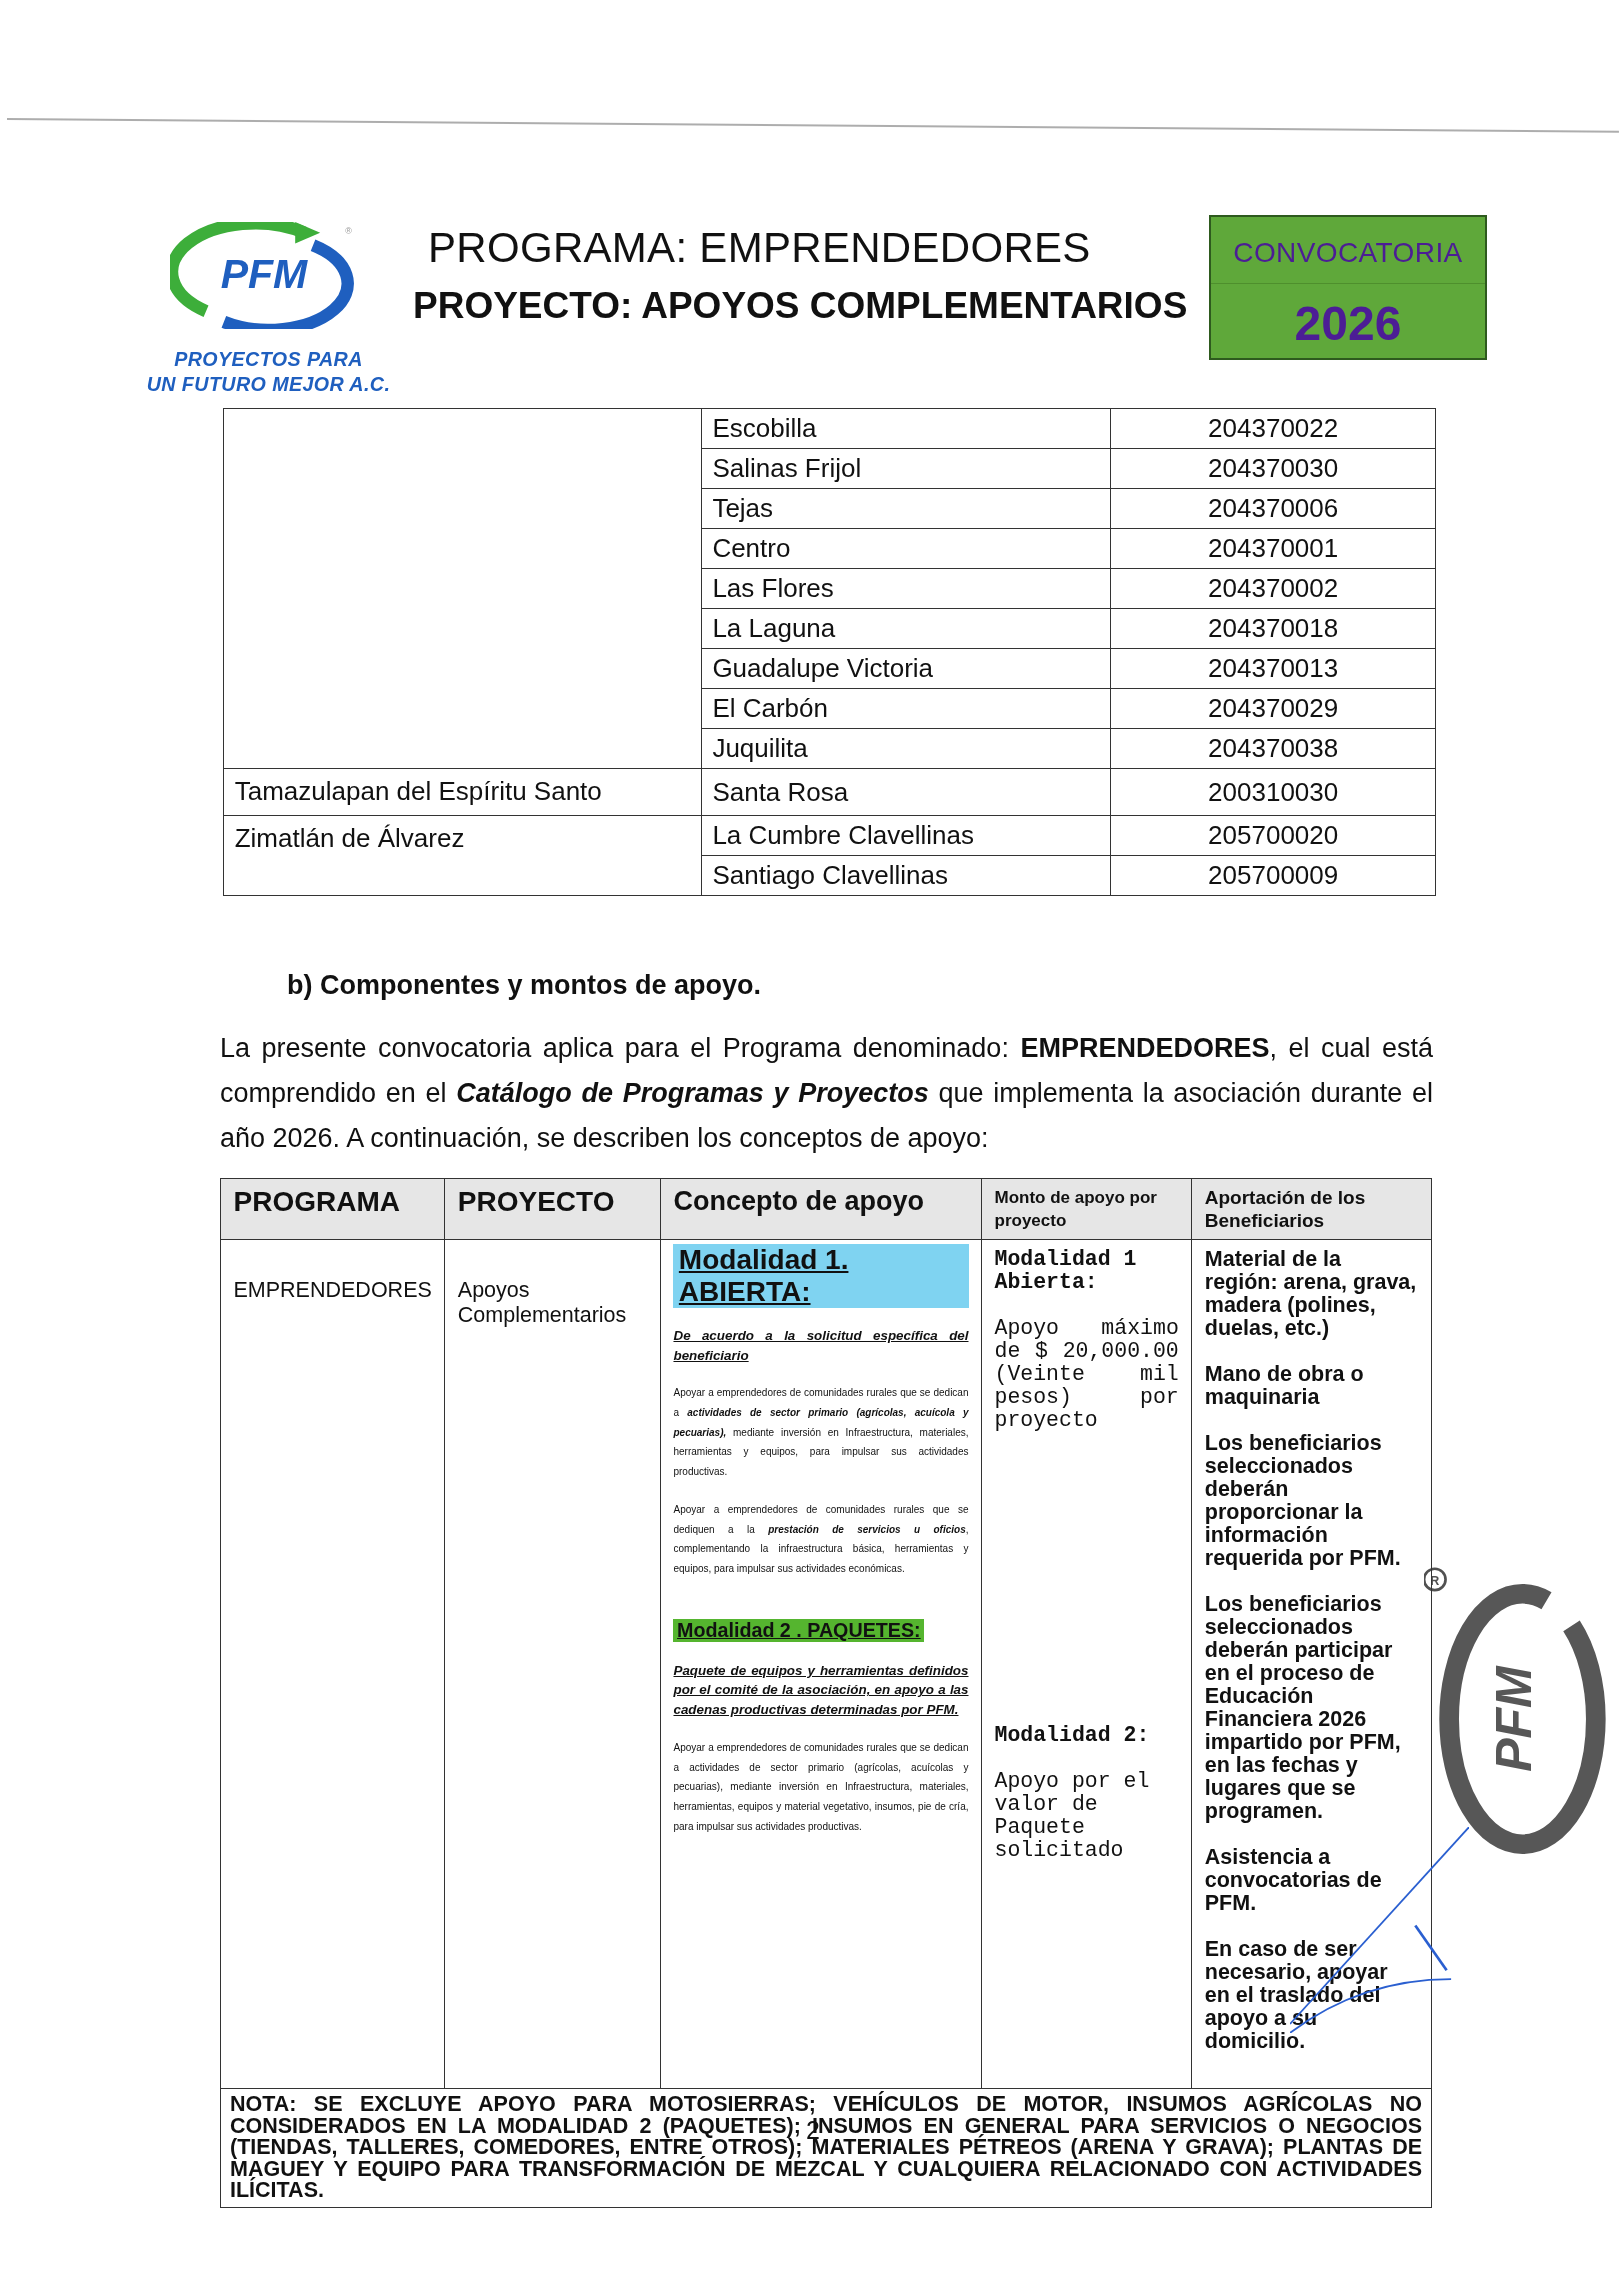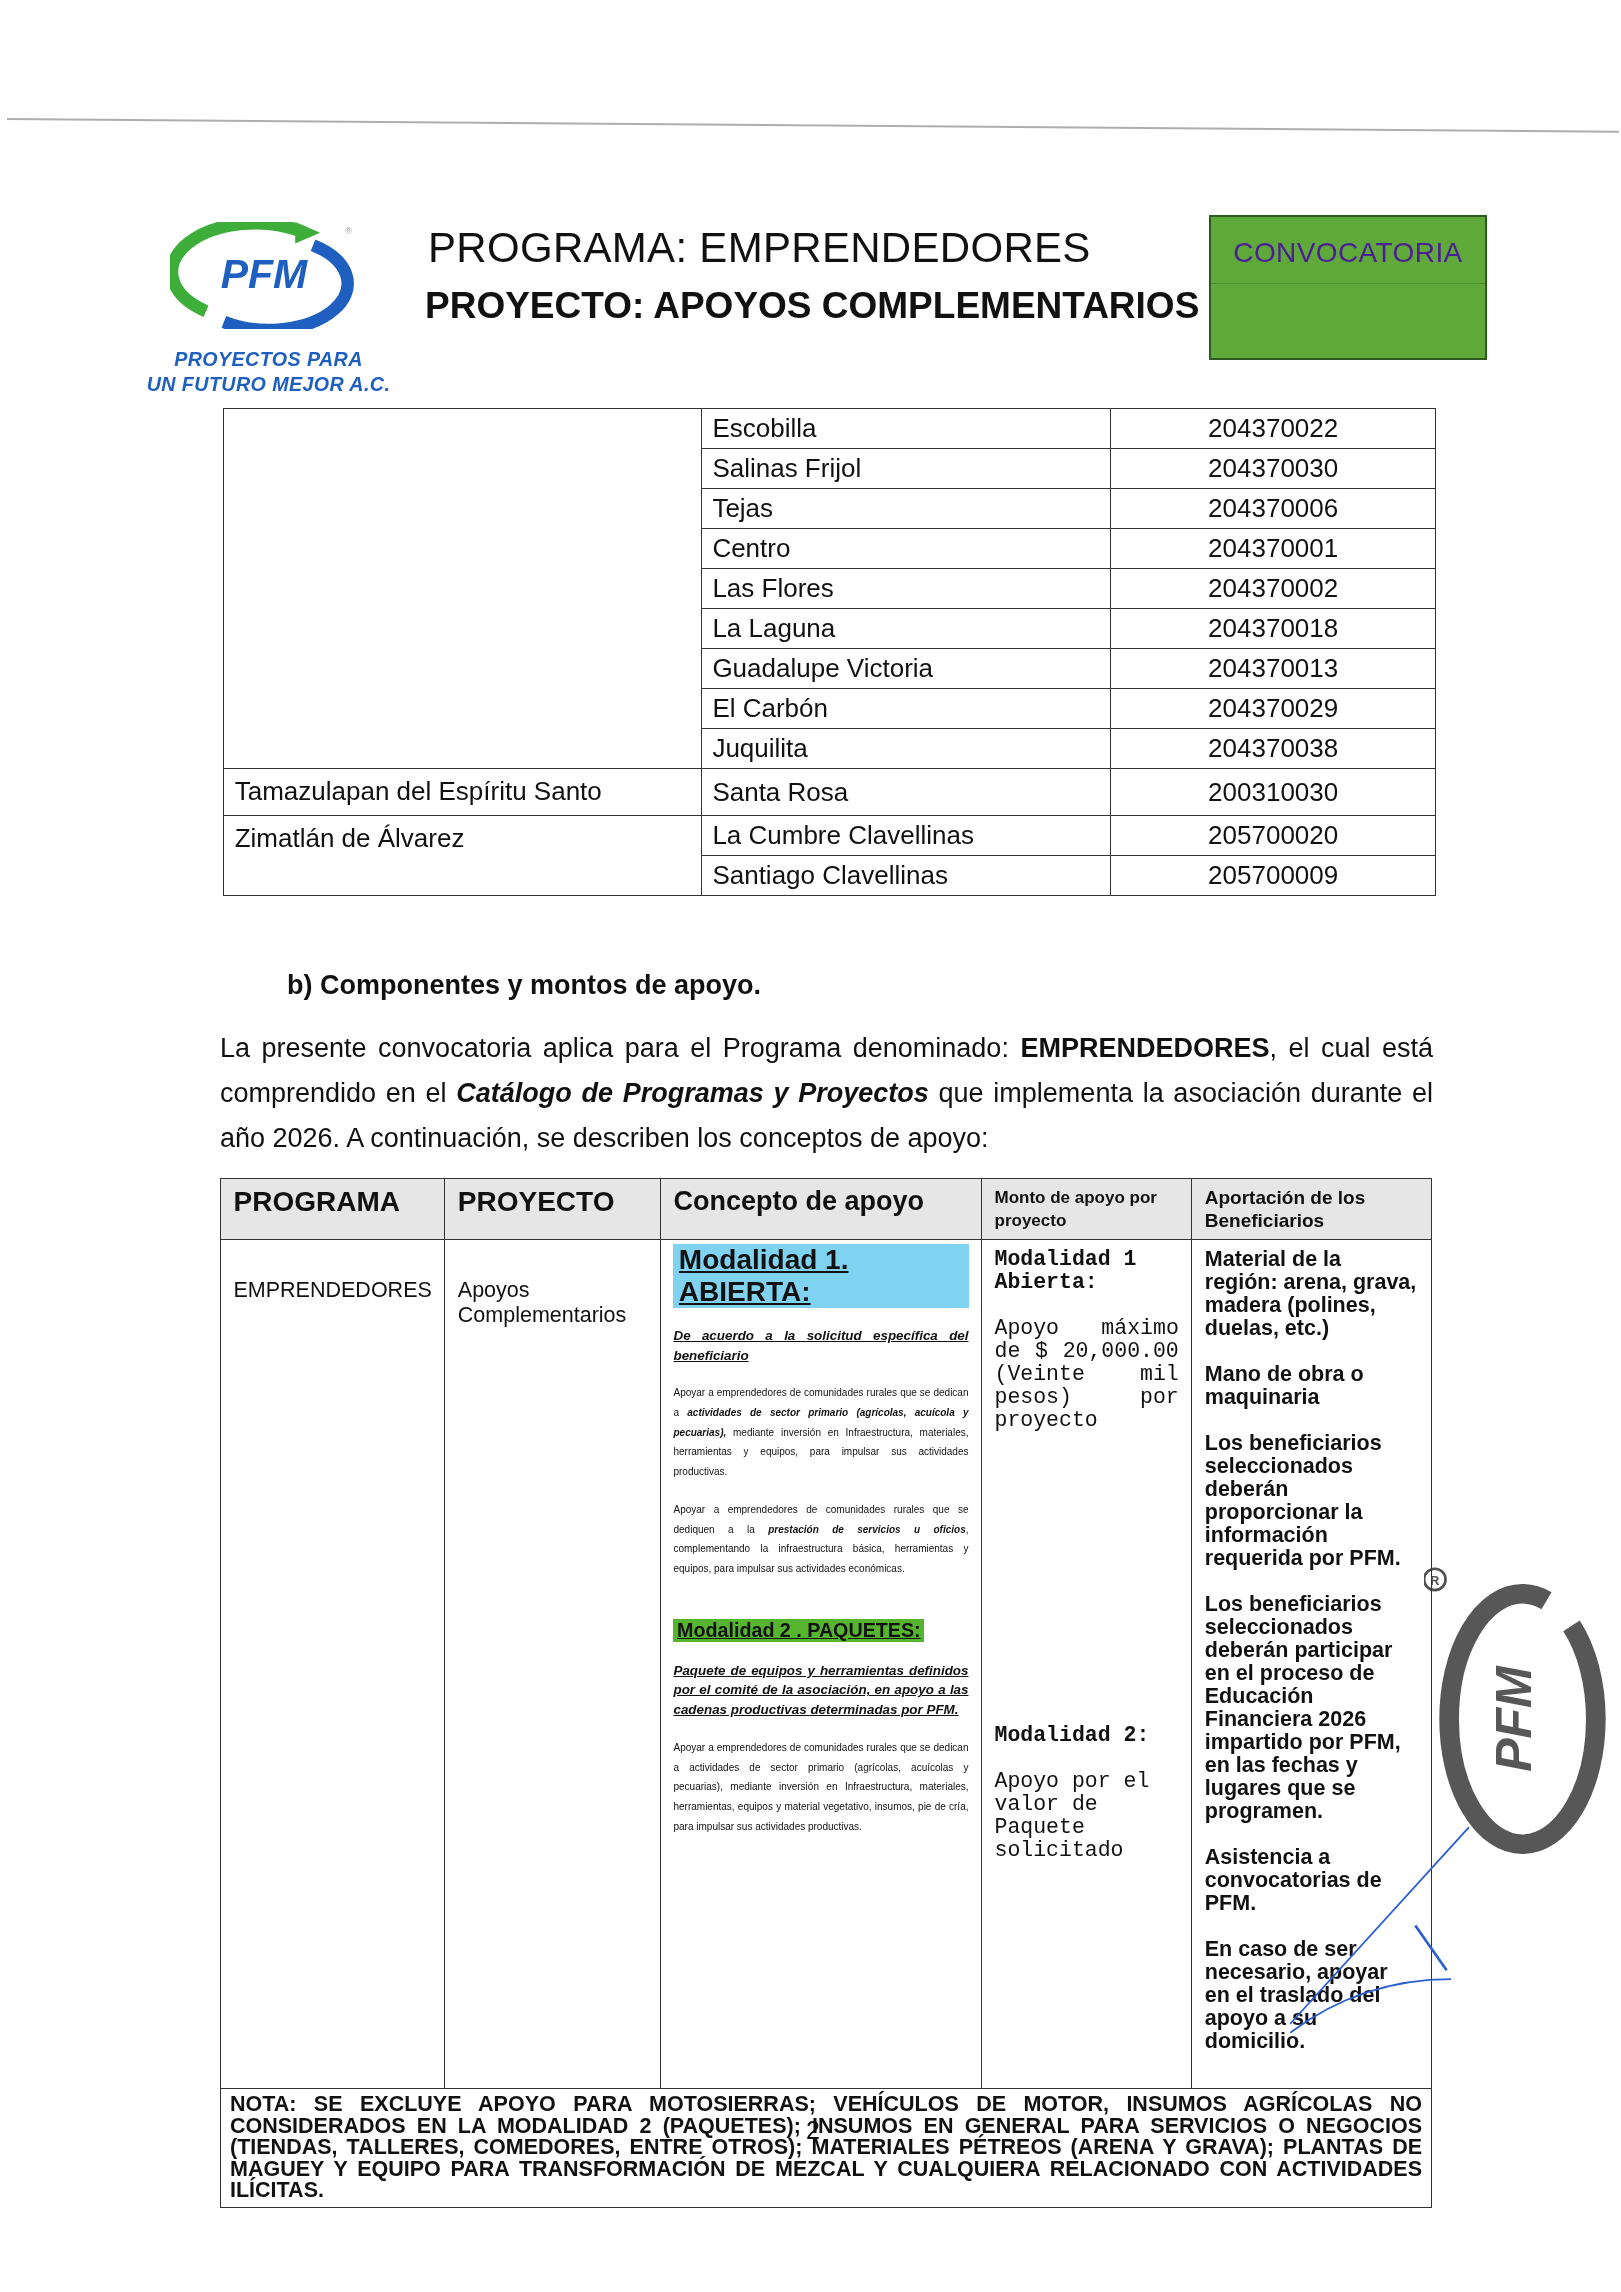--- a/index.html
+++ b/index.html
@@ -6,21 +6,21 @@
   body { width:1621px; height:2293px; background:#ffffff; position:relative; overflow:hidden;
          font-family:"Liberation Sans", sans-serif; color:#111; }
   .scanline { position:absolute; left:7.2px; top:118px; width:1612px; height:1.8px; background:#8a8a8a;
               transform:rotate(0.45deg); transform-origin:left center; opacity:.7; }
 
   
   .logo { position:absolute; left:170px; top:222px; width:188px; height:107px; }
   .logo-caption { position:absolute; left:134px; top:347px; width:269px; text-align:center;
                   color:#1f5fbf; font-style:italic; font-weight:bold; font-size:19.7px; line-height:25px; letter-spacing:0.4px; }
   .title1 { position:absolute; left:428px; top:224px; font-size:42px; letter-spacing:0.3px; }
-  .title2 { position:absolute; left:425px; top:285px; font-size:37px; font-weight:bold;text-align:center; }
+  .title2 { position:absolute; left:413px; top:285px; font-size:37px; font-weight:bold;text-align:center; }
   .conv-box { position:absolute; left:1209px; top:215px; width:278px; height:145px; background:#5fa83a;
               border:2.7px solid #2e5a1e; box-sizing:border-box; color:#4c1d95; text-align:center; }
   .conv-box .l1 { position:absolute; top:19.7px; left:0; right:0; font-size:28px; letter-spacing:0.4px; }
   .conv-box .rule { position:absolute; top:66px; left:0; right:0; height:0.9px; background:#4e8f2d; }
   .conv-box .l2 { position:absolute; top:79px; left:0; right:0; font-size:48px; font-weight:bold; }
 
   
   table { border-collapse:collapse; }
   .loc { position:absolute; left:223px; top:408px; width:1213px; }
   .loc td { border:1.8px solid #333; font-size:26px; height:39px; padding:0 0 0 10.7px; vertical-align:middle; }
@@ -68,20 +68,21 @@
 </svg>
 <div class="logo-caption">
   <div>PROYECTOS PARA</div>
   <div>UN FUTURO MEJOR A.C.</div>
 </div>
 <div class="title1">PROGRAMA: EMPRENDEDORES</div>
 <div class="title2">PROYECTO: APOYOS COMPLEMENTARIOS</div>
 <div class="conv-box">
   <div class="l1">CONVOCATORIA</div>
   <div class="rule"></div>
+  <div class="l2">2026</div>
 </div>
 
 <table class="loc">
   <tbody id="loc-body">
       <tr>
         <td class="mun" rowspan="9"></td>
         <td class="com">Escobilla</td>
         <td class="code">204370022</td>
       </tr>
       <tr>

